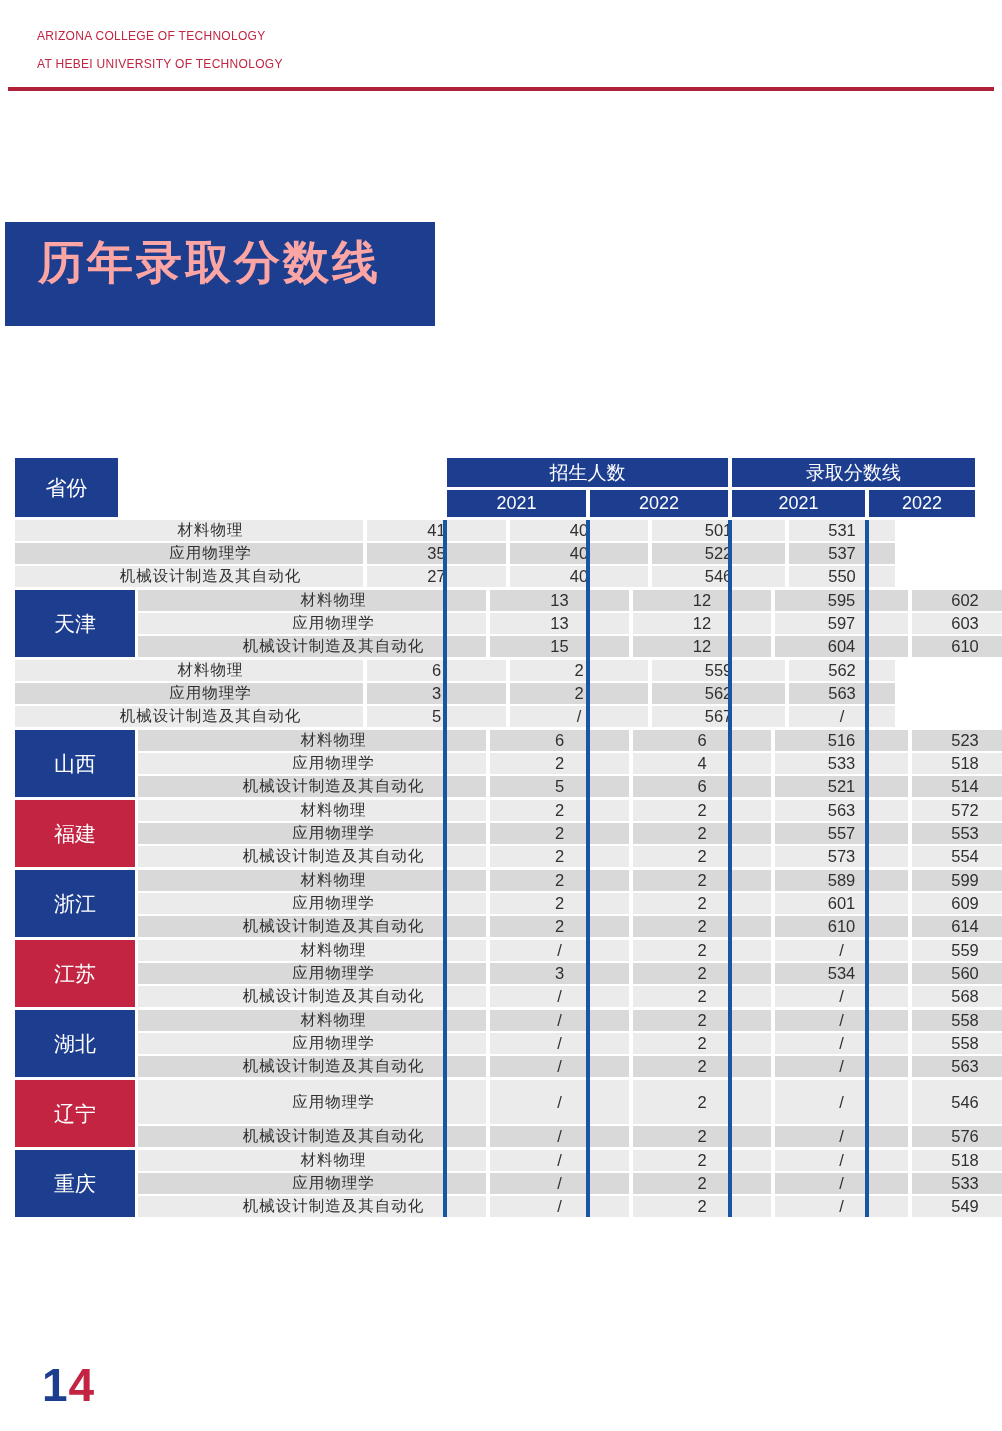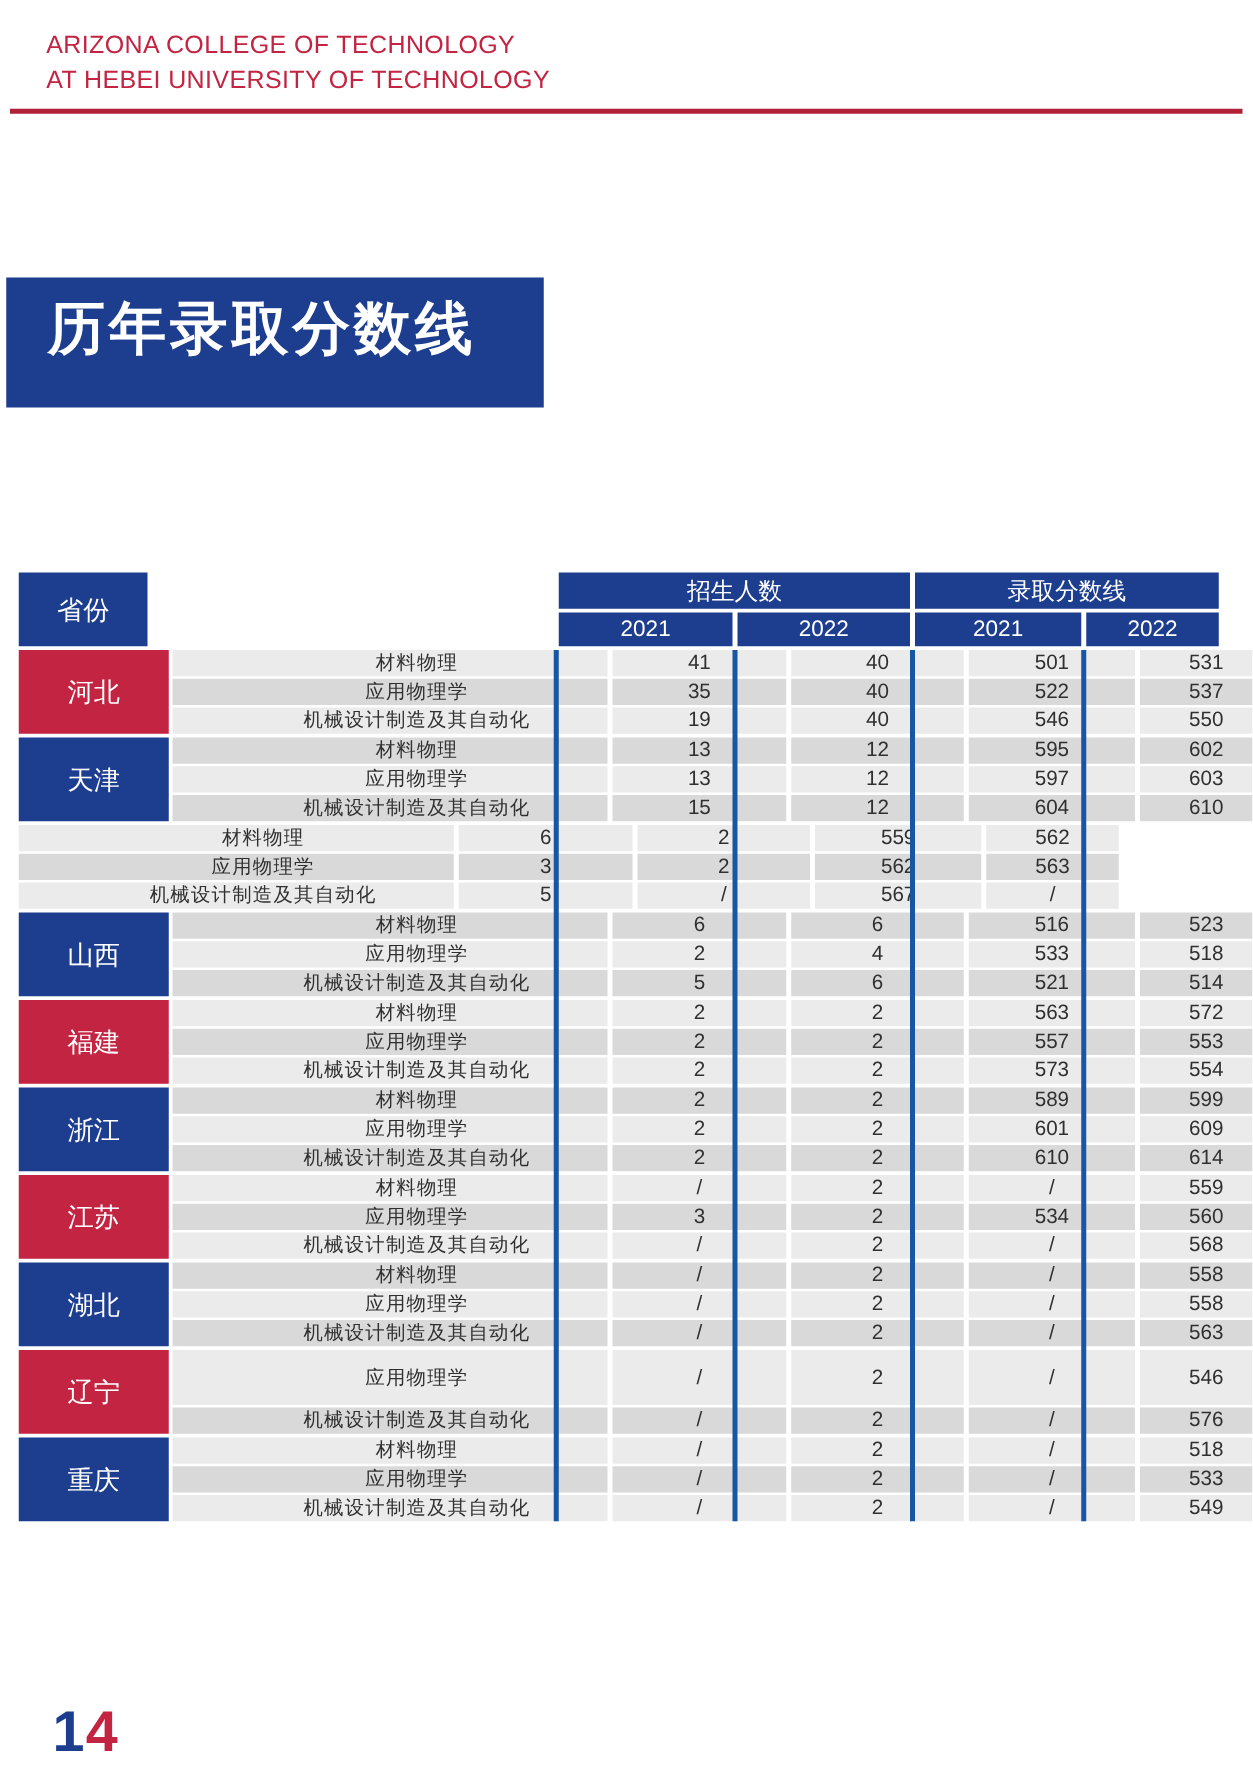--- a/index.html
+++ b/index.html
@@ -1,26 +1,26 @@
 <!DOCTYPE html>
 <html><head>
 <meta charset="utf-8">
 <style>
   html,body{margin:0;padding:0;background:#ffffff;}
   .page{position:relative;width:1002px;height:1431px;background:#ffffff;
         font-family:"Liberation Sans","DejaVu Sans",sans-serif;overflow:hidden;}
 
   
   .uni-header{position:absolute;left:37px;top:22px;color:#c22441;
-              font-size:20px;line-height:28px;letter-spacing:0.3px;}
+              font-size:12px;line-height:28px;letter-spacing:0.3px;}
   .red-rule{position:absolute;left:8px;top:87px;width:986px;height:4px;background:#b02039;}
 
   
   .title-block{position:absolute;left:5px;top:222px;width:430px;height:104px;
-               background:#1d3d8f;color:#ffffff;box-sizing:border-box;padding:14px 0 0 33px;}
+               background:#1d3d8f;color:#fca5a5;box-sizing:border-box;padding:14px 0 0 33px;}
   .title-zh{font-size:46px;font-weight:900;letter-spacing:3px;line-height:1.15;margin:0;}
   .title-en{font-size:19px;font-weight:700;letter-spacing:0.2px;margin-top:3px;}
 
   
   .score-table{position:absolute;left:15px;top:458px;width:960px;}
   .t-header{position:relative;height:59px;}
   .h-cell{position:absolute;background:#1d3d8f;color:#fff;display:flex;
           align-items:center;justify-content:center;}
   .h-province{left:0;top:0;width:103px;height:59px;font-size:21px;}
   .h-major{left:123px;top:0;width:305px;height:59px;font-size:21px;}
@@ -84,21 +84,20 @@
       <div class="h-cell h-year h-y3">2021</div>
       <div class="h-cell h-year h-y4">2022</div>
     </div>
     <div class="t-body">
       <div class="vline vl1"></div>
       <div class="vline vl2"></div>
       <div class="vline vl3"></div>
       <div class="vline vl4"></div>
 
     <div class="section">
-          <div class="province red">河北</div>
           <div class="rows">
             <div class="row light">
               <div class="cell c-major">材料物理</div>
               <div class="sp"></div>
               <div class="cell c-num c-e1">41</div>
               <div class="sp"></div>
               <div class="cell c-num c-e2">40</div>
               <div class="sp"></div>
               <div class="cell c-num c-s1">501</div>
               <div class="sp"></div>
@@ -111,21 +110,21 @@
               <div class="sp"></div>
               <div class="cell c-num c-e2">40</div>
               <div class="sp"></div>
               <div class="cell c-num c-s1">522</div>
               <div class="sp"></div>
               <div class="cell c-num c-s2">537</div>
             </div>
             <div class="row light">
               <div class="cell c-major">机械设计制造及其自动化</div>
               <div class="sp"></div>
-              <div class="cell c-num c-e1">19</div>
+              <div class="cell c-num c-e1">27</div>
               <div class="sp"></div>
               <div class="cell c-num c-e2">40</div>
               <div class="sp"></div>
               <div class="cell c-num c-s1">546</div>
               <div class="sp"></div>
               <div class="cell c-num c-s2">550</div>
             </div>
           </div>
         </div>
         <div class="section">

